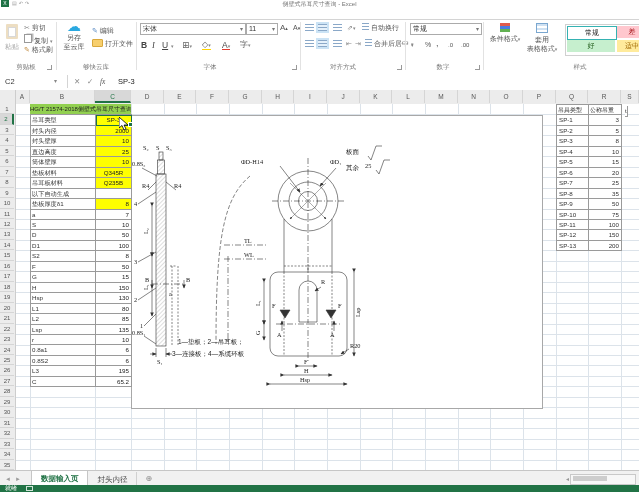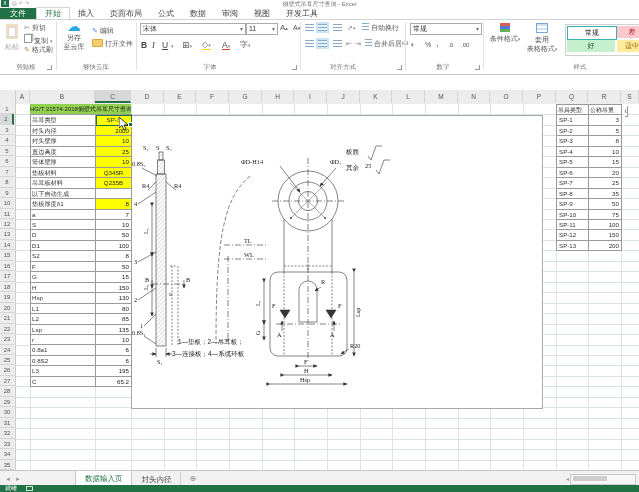--- a/index.html
+++ b/index.html
@@ -101,52 +101,41 @@
   #drawing{left:131px;top:115px;width:410px;height:292px;background:#fff;border:1px solid #a8a8a8;z-index:2;}
   #drawing svg text{font-size:6.3px;fill:#222;font-family:"Liberation Serif","DejaVu Serif",serif;}
   #drawing svg text.cjk{font-family:"Liberation Sans","DejaVu Sans",sans-serif;font-size:6.5px;}
   
   #cursor{left:119px;top:117px;z-index:9;}
   
   #sheetbar{left:0;top:470px;width:639px;height:15px;background:#f1f1f1;border-top:1px solid #c6c6c6;display:flex;align-items:center;}
   #tabnav{font-size:6px;color:#9a9a9a;padding:0 6px 0 5px;letter-spacing:4px;}
   .stab{font-size:7.5px;padding:0 9px;height:14px;line-height:15px;color:#444;background:transparent;
         border-right:1px solid #d0d0d0;white-space:nowrap;}
-  .stab.active{background:#fff;color:#217346;font-weight:normal;border:1px solid #c6c6c6;border-top:none;margin-left:44px;}
+  .stab.active{background:#fff;color:#217346;font-weight:bold;border:1px solid #c6c6c6;border-top:none;}
   #addsheet{font-size:8px;color:#888;padding:0 8px;}
   #hscroll{position:absolute;right:3px;top:3px;width:64px;height:9px;background:#f7f7f7;border:1px solid #c9c9c9;}
   #hthumb{position:absolute;left:2px;top:1px;width:34px;height:5px;background:#cdcdcd;}
   #hsl{position:absolute;right:70px;top:4px;font-size:6px;color:#999;}
   
   #statusbar{left:0;top:485px;width:639px;height:7px;background:#217346;color:#fff;}
   #ready{position:absolute;left:5px;top:0;font-size:6px;line-height:7px;color:#fff;}
   #macroicon{position:absolute;left:26px;top:1px;width:7px;height:5px;border:1px solid #cfe3d8;box-sizing:border-box;}
 </style>
 </head>
 <body>
 
 <div id="app">
 
   <div class="abs" id="titlebar">
     <div class="abs" id="appicon">X</div>
     <div class="abs" id="qat"><span>▤</span><span>↶</span><span>↷</span></div>
     <div class="abs" id="wintitle">侧壁式吊耳尺寸查询 - Excel</div>
   </div>
 
-  <div class="abs" id="tabrow">
-    <div class="rtab file">文件</div>
-    <div class="rtab active">开始</div>
-    <div class="rtab">插入</div>
-    <div class="rtab">页面布局</div>
-    <div class="rtab">公式</div>
-    <div class="rtab">数据</div>
-    <div class="rtab">审阅</div>
-    <div class="rtab">视图</div>
-    <div class="rtab">开发工具</div>
-  </div>
 
   <div class="abs" id="ribbon">
 
     <div class="smallbtn" style="left:3px;top:4px;width:18px;text-align:center;color:#aaa;">
       <span class="clipicon" style="opacity:.45"></span><br>
       <span>粘贴</span>
     </div>
     <div class="smallbtn" style="left:24px;top:3px;"><span class="icon" style="color:#888">✂</span> <span>剪切</span></div>
     <div class="smallbtn" style="left:24px;top:14px;"><span class="icon" style="display:inline-block;width:6px;height:7px;border:1px solid #999;background:#fff;box-shadow:2px -1px 0 -0.5px #bbb;"></span> <span>复制</span> <span class="icon" style="font-size:5px;color:#888">▾</span></div>
     <div class="smallbtn" style="left:24px;top:25px;"><span class="icon" style="color:#c08a3e">✎</span> <span>格式刷</span></div>
@@ -214,20 +203,28 @@
     </div>
     <div class="gallery" style="left:565px;top:4px;width:74px;height:30px;">
       <div class="gcell g-normal" style="left:1px;top:1px;">常规</div>
       <div class="gcell g-bad" style="left:51px;top:1px;width:30px;">差</div>
       <div class="gcell g-good" style="left:1px;top:15px;">好</div>
       <div class="gcell g-neutral" style="left:51px;top:15px;width:30px;">适中</div>
     </div>
     <div class="glabel" style="left:560px;width:40px;">样式</div>
   </div>
 
+  <div class="abs" id="fbar">
+    <div class="abs" id="namebox">C2</div>
+    <div class="abs" id="nbdd">▾</div>
+    <div class="fbtn" style="left:74px;">✕</div>
+    <div class="fbtn" style="left:87px;">✓</div>
+    <div class="fbtn" id="fxlbl" style="left:100px;">fx</div>
+    <div class="abs" id="fvalue">SP-3</div>
+  </div>
 
   <div class="abs" id="col-headers">
       <div class="colh" style="left: 15px; width: 15px;">A</div>
       <div class="colh" style="left: 30px; width: 65px;">B</div>
       <div class="colh selcol" style="left: 95px; width: 36px;">C</div>
       <div class="colh" style="left: 131px; width: 33px;">D</div>
       <div class="colh" style="left: 164px; width: 32px;">E</div>
       <div class="colh" style="left: 196px; width: 33px;">F</div>
       <div class="colh" style="left: 229px; width: 33px;">G</div>
       <div class="colh" style="left: 262px; width: 32px;">H</div>

